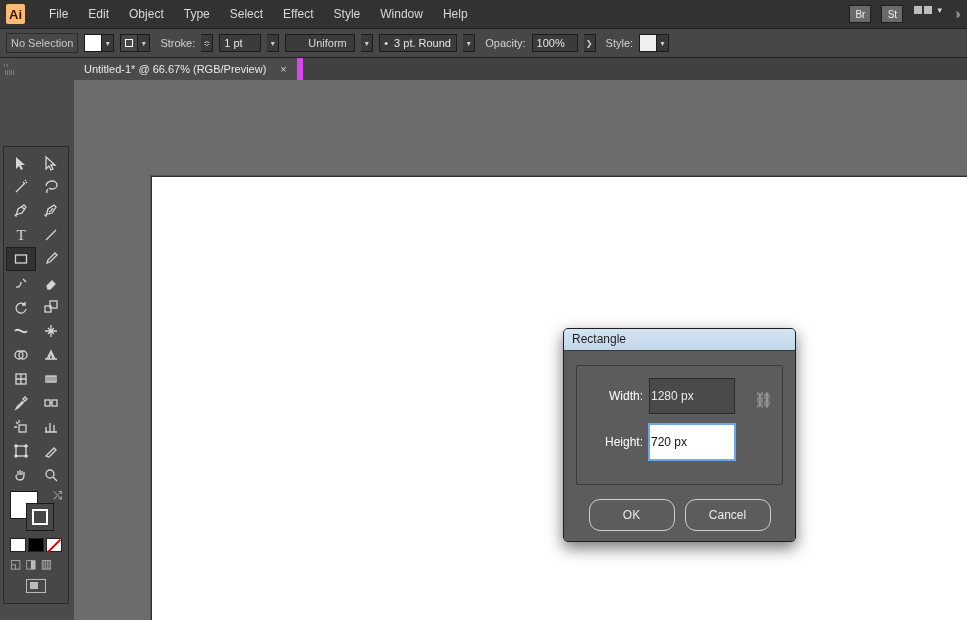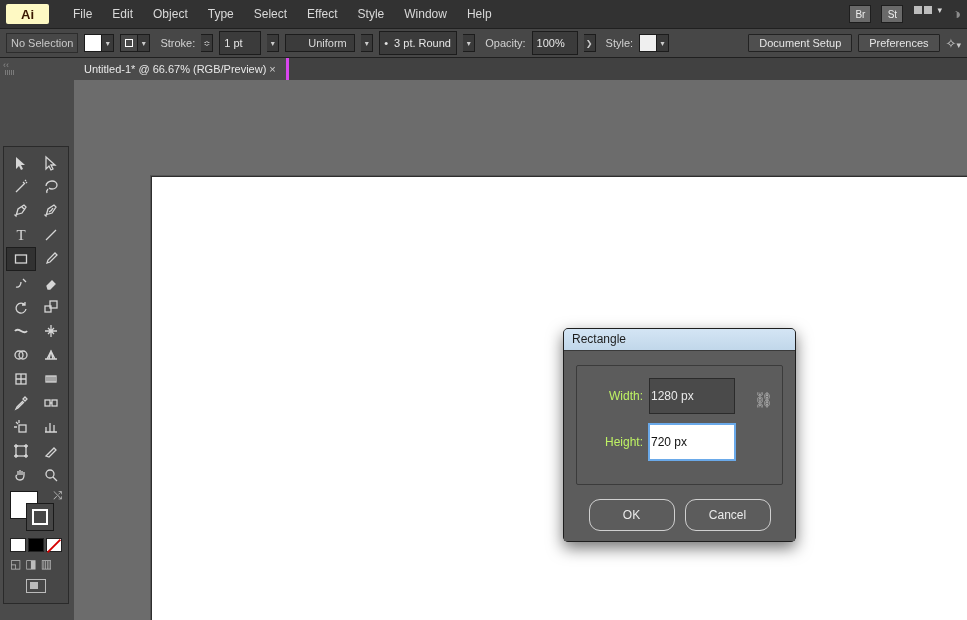--- a/index.html
+++ b/index.html
@@ -1,52 +1,52 @@
 <!DOCTYPE html>
 <html><head>
 <meta charset="utf-8">
 <style>
   * { box-sizing: border-box; margin: 0; padding: 0; font-family: "Segoe UI", Tahoma, sans-serif; }
   html,body { width: 967px; height: 620px; background:#323232; color:#d9d9d9; overflow:hidden; }
 
   
   .menubar { height:28px; background:#323232; display:flex; align-items:center; padding:0 6px; font-size:12px; }
-  .menubar .logo { width:43px; height:20px; background:#fef9c3; color:#3a1800; font-weight:700; font-size:13px; display:flex; align-items:center; justify-content:center; border-radius:2px; margin-right:14px;}
+  .menubar .logo { width:19px; height:20px; background:#fdba74; color:#3a1800; font-weight:700; font-size:13px; display:flex; align-items:center; justify-content:center; border-radius:2px; margin-right:14px;}
   .menubar .menu-item { padding:0 10px; cursor:default; }
   .menubar .right-icons { margin-left:auto; display:flex; gap:10px; align-items:flex-start;}
   .menubar .tiny-btn { width:22px; height:18px; background:#6a6a6a; border:1px solid #1e1e1e; font-size:10px; display:flex; align-items:center; justify-content:center; color:#eee;}
   .menubar .arrange { display:flex; align-items:center;}
   .menubar .arrange .sq{width:8px;height:8px;background:#bdbdbd;margin:0 1px;}
   .menubar .arrange .chev{margin-left:4px;font-size:9px;}
   .menubar .cloud { font-size:15px; color:#8c8c8c; }
 
   
   .optionsbar { height:30px; background:#474747; border-top:1px solid #202020; border-bottom:1px solid #202020; display:flex; align-items:center; font-size:11px; padding:0 6px; gap:6px;}
   .optionsbar .sel-label { padding:3px 4px; border:1px solid #2c2c2c; background:#474747; color:#c9c9c9; font-size:11px;}
   .swatch-wrap { display:flex; align-items:center; }
   .swatch { width:18px; height:18px; border:1px solid #1c1c1c; background:#ffffff; }
   .swatch.stroke { background:#474747; position:relative;}
   .swatch.stroke::after{content:"";position:absolute;inset:4px;border:1.5px solid #fff;}
   .mini-chev { width:12px; height:18px; background:#3a3a3a; border:1px solid #1c1c1c; border-left:none; font-size:8px; display:flex;align-items:center;justify-content:center; color:#ccc;}
   .opt-label { margin-left:4px; color:#d2d2d2;}
-  .opt-field { height:24px; background:#3b3b3b; border:1px solid #1c1c1c; padding:0 4px; display:flex; align-items:center; font-size:11px; color:#e6e6e6; }
+  .opt-field { height:18px; background:#3b3b3b; border:1px solid #1c1c1c; padding:0 4px; display:flex; align-items:center; font-size:11px; color:#e6e6e6; }
   .stroke-line { width:70px; height:18px; border:1px solid #1c1c1c; background:#3b3b3b; display:flex; align-items:center; padding:0 16px;}
   .stroke-line .line { flex:1; height:2px; background:#e8e8e8;}
   .btn-plain { padding:2px 10px; border:1px solid #222; background:#4f4f4f; font-size:11px; color:#e6e6e6; border-radius:1px;}
   .right-push { margin-left:auto; display:flex; gap:6px; align-items:center;}
   .star { font-size:13px; color:#c8c8c8;}
 
   
   .workspace { position:absolute; top:58px; left:0; right:0; bottom:0; background:#4b4b4b; }
   .left-gutter { position:absolute; top:0; left:0; width:74px; bottom:0; background:#4b4b4b; }
   .left-gutter .sliver { position:absolute; top:12px; left:5px; width:12px; height:5px; display:flex; gap:1px;}
   .left-gutter .sliver span{width:1px;height:5px;background:#7a7a7a;}
   .collapse-arr { position:absolute; top:2px; left:3px; font-size:9px; color:#8b8b8b;}
   .tabstrip { position:absolute; top:0; left:74px; right:0; height:22px; background:#323232; display:flex; align-items:stretch;}
-  .tab { background:#4b4b4b; color:#e9e9e9; font-size:11px; padding:3px 10px; display:flex; align-items:center; gap:3px; border-right:3px solid #d946ef;}
+  .tab { background:#4b4b4b; color:#e9e9e9; font-size:11px; padding:3px 10px; display:flex; align-items:center; gap:14px; border-right:6px solid #d946ef;}
   .tab .close{ font-size:11px; color:#cfcfcf;}
   .tab-rest { flex:1; background:#414141;}
   .canvas-area { position:absolute; top:22px; left:74px; right:0; bottom:0; background:#6c6c6c;}
   .artboard { position:absolute; top:96px; left:77px; width:820px; height:520px; background:#ffffff; border:1px solid #2e2e2e; box-shadow:0 0 0 1px rgba(0,0,0,.2);}
 
   
   .toolbox { position:absolute; top:88px; left:3px; width:66px; background:#474747; border:1px solid #2a2a2a; display:flex; flex-direction:column; padding:4px 2px; gap:0;}
   .tool-row { display:flex; }
   .tool { width:30px; height:24px; display:flex; align-items:center; justify-content:center; color:#d6d6d6; font-size:14px;}
   .tool.sel { width:30px; background:#323232; border:1px solid #1d1d1d;}
@@ -67,21 +67,21 @@
   .screenmode{display:flex;justify-content:center;padding:6px 0;}
   .screenmode .ic{width:20px;height:14px;border:1.5px solid #bbb;position:relative;}
   .screenmode .ic::after{content:"";position:absolute;left:3px;top:2px;width:8px;height:7px;background:#bbb;}
 
   
   .dialog { position:absolute; top:270px; left:563px; width:233px; background:#5c5c5c; border:1px solid #1e1e1e; border-radius:5px; box-shadow:0 6px 16px rgba(0,0,0,.55);}
   .dialog .titlebar{ height:22px; background:linear-gradient(#d4e5f4,#c1d7ea); color:#1d1d1d; font-size:12px; padding:3px 8px; border-radius:4px 4px 0 0; border-bottom:1px solid #3a3a3a;}
   .dialog .body { background:#5c5c5c; padding:14px 12px 10px 12px; position:relative;}
   .dialog .panel { background:#5c5c5c; border:1px solid #3b3b3b; border-radius:2px; padding:12px 14px 14px 14px;}
   .dlg-row{ display:flex; align-items:center; margin-bottom:10px;}
-  .dlg-row label{ width:52px; text-align:right; margin-right:6px; font-size:12px; color:#bef264;}
+  .dlg-row label{ width:52px; text-align:right; margin-right:6px; font-size:12px; color:#ffffff;}
   .dlg-row input{ width:86px; height:36px; background:#4a4a4a; border:1px solid #2b2b2b; color:#eaeaea; font-size:12px; padding:0 1px;}
   .dlg-row input.focus{ background:#ffffff; color:#111; border:1px solid #6aa9e9; box-shadow:0 0 0 1px #6aa9e9;}
   .link-icon{ position:absolute; right:22px; top:40px; color:#bdbdbd; font-size:15px;}
   .dlg-buttons{ display:flex; justify-content:center; gap:10px; margin-top:14px;}
   .dlg-buttons button{ width:86px; height:32px; border-radius:11px; background:#5c5c5c; border:1.5px solid #d0d0d0; color:#eaeaea; font-size:12px;}
 </style>
 </head>
 <body>
 
 <div class="menubar">
@@ -140,25 +140,20 @@
   <span class="opt-label">Opacity:</span>
   <div class="opt-field" style="width:46px">100%</div>
   <div class="mini-chev">❯</div>
 
   <span class="opt-label">Style:</span>
   <div class="swatch-wrap">
     <div class="swatch" style="background:#efefef"></div>
       <div class="mini-chev">▾</div>
   </div>
 
-  <div class="right-push">
-    <div class="btn-plain">Document Setup</div>
-    <div class="btn-plain">Preferences</div>
-    <div class="star">✧<span style="font-size:9px">▾</span></div>
-  </div>
 </div>
 
 <div class="workspace">
 
   <div class="left-gutter">
     <div class="collapse-arr">‹‹</div>
     <div class="sliver">
         <span></span>
         <span></span>
         <span></span>

